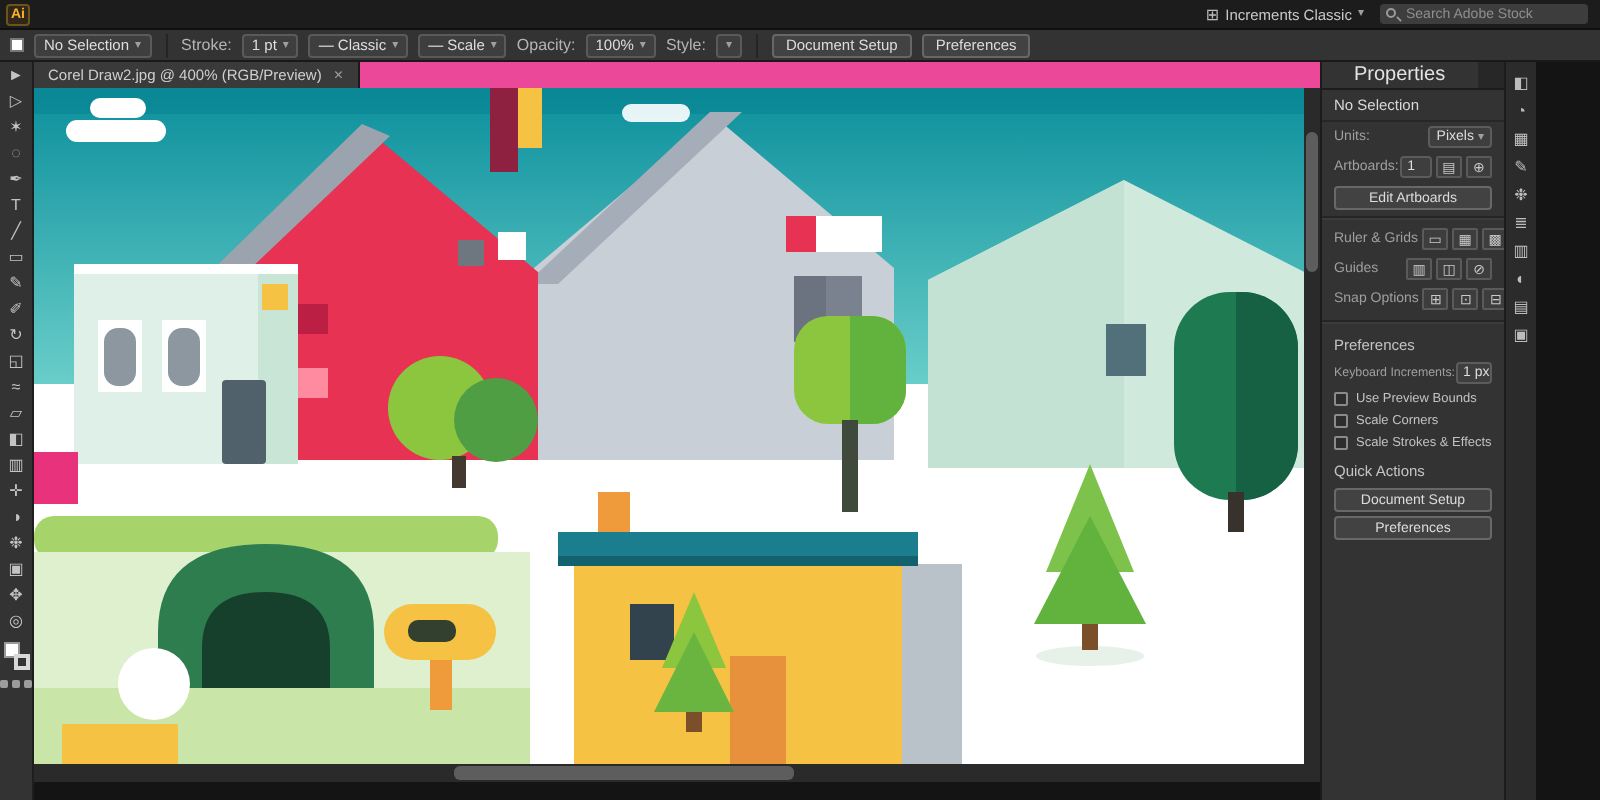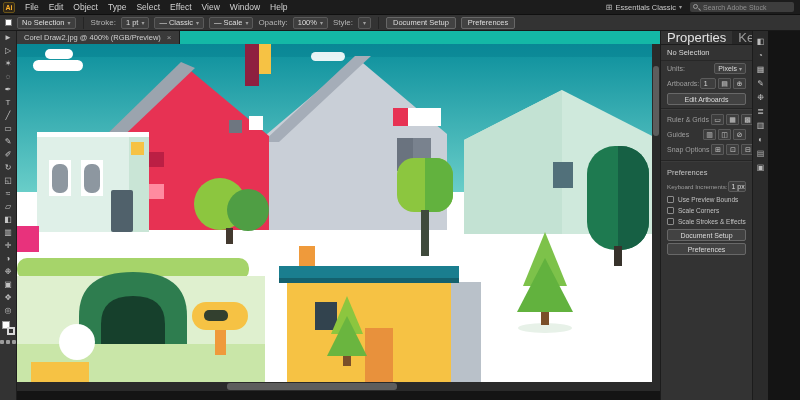--- a/index.html
+++ b/index.html
@@ -32,21 +32,21 @@
   .cb-swatch{width:7px;height:7px;background:#fff;border:1px solid #777;flex:none}
   .cb-label{color:#b5b5b5;white-space:nowrap}
   .mini-select{display:flex;align-items:center;gap:3px;background:#3e3e3e;border:1px solid #5a5a5a;
                border-radius:2px;height:12px;padding:0 4px;font-size:7.5px;color:#dedede;white-space:nowrap}
   .line-glyph{letter-spacing:-1px;color:#e8e8e8}
   .cb-sep{width:1px;height:12px;background:#242424;margin:0 2px}
   .cb-btn{height:12px;padding:0 6px;background:#424242;border:1px solid #676767;border-radius:2px;
           font-size:7.5px;color:#dcdcdc;display:flex;align-items:center;white-space:nowrap}
 
   
-  .tabbar{position:absolute;left:17px;top:31px;width:643px;height:13px;background:#14b8a6;display:flex;z-index:4}
+  .tabbar{position:absolute;left:17px;top:31px;width:643px;height:13px;background:#ec4899;display:flex;z-index:4}
   .doc-tab{height:13px;background:#3a3a3a;display:flex;align-items:center;gap:6px;padding:0 7px;
            font-size:7.5px;color:#cfcfcf;border-right:1px solid #1a1a1a;white-space:nowrap}
   .tab-close{color:#9e9e9e;font-size:8px}
 
   
   .toolbar{position:absolute;left:0;top:31px;width:17px;height:369px;background:#333;
            border-right:1px solid #1e1e1e;z-index:4;display:flex;flex-direction:column;align-items:center}
   .tools-list{width:100%}
   .tool{height:13px;width:100%;display:flex;align-items:center;justify-content:center;font-size:8px;color:#c3c3c3}
   .fillstroke{position:relative;width:13px;height:14px;margin-top:4px;flex:none}
@@ -61,21 +61,21 @@
   .vscroll{position:absolute;right:0;top:0;bottom:9px;width:8px;background:#2a2a2a}
   .vthumb{position:absolute;left:1px;right:1px;top:22px;height:70px;background:#5d5d5d;border-radius:3px}
   .hscroll{position:absolute;left:0;right:8px;bottom:0;height:9px;background:#2a2a2a}
   .hthumb{position:absolute;top:1px;bottom:1px;left:210px;width:170px;background:#5d5d5d;border-radius:3px}
   .scroll-corner{position:absolute;right:0;bottom:0;width:8px;height:9px;background:#2a2a2a}
 
   
   .props{position:absolute;left:660px;top:31px;width:92px;height:369px;background:#333;
          border-left:1px solid #1c1c1c;z-index:4;overflow:hidden;font-size:7px;color:#c9c9c9}
   .ptabs{display:flex;height:14px;background:#272727;border-bottom:1px solid #1c1c1c}
-  .ptab{padding:0 6px;display:flex;align-items:center;font-size:13px;color:#9b9b9b}
+  .ptab{padding:0 16px;display:flex;align-items:center;font-size:10px;color:#9b9b9b}
   .ptab.active{background:#333;color:#e3e3e3}
   .no-sel{padding:3px 6px;font-size:7.5px;color:#d8d8d8;border-bottom:1px solid #272727}
   .sec-h{padding:4px 6px 2px;font-size:7.5px;color:#c4c4c4}
   .prow{display:flex;align-items:center;justify-content:space-between;padding:2px 6px}
   .plabel{color:#9f9f9f;white-space:nowrap}
   .plabel.tiny{font-size:6.2px}
   .pselect{display:flex;align-items:center;gap:2px;background:#3e3e3e;border:1px solid #5c5c5c;
            border-radius:2px;height:11px;padding:0 3px;color:#ddd;white-space:nowrap}
   .pvalue-box{background:#3e3e3e;border:1px solid #5c5c5c;border-radius:2px;height:11px;min-width:16px;
               padding:0 3px;display:flex;align-items:center;color:#ddd;white-space:nowrap}
@@ -94,36 +94,24 @@
          border-left:1px solid #1c1c1c;z-index:4;display:flex;flex-direction:column;align-items:center;
          padding-top:4px;gap:2px}
   .strip-icon{width:12px;height:12px;display:flex;align-items:center;justify-content:center;color:#bdbdbd;font-size:8px}
   .right-filler{position:absolute;left:768px;top:31px;width:32px;height:369px;background:#141414;z-index:3}
 </style>
 </head>
 <body>
 
 <div class="menubar">
   <div class="ai-badge">Ai</div>
-  <nav class="menus">
-
-  <span class="menu-item">File</span>
-      <span class="menu-item">Edit</span>
-      <span class="menu-item">Object</span>
-      <span class="menu-item">Type</span>
-      <span class="menu-item">Select</span>
-      <span class="menu-item">Effect</span>
-      <span class="menu-item">View</span>
-      <span class="menu-item">Window</span>
-      <span class="menu-item">Help</span>
-    </nav>
   <div class="mb-spacer"></div>
   <div class="workspace">
     <span class="ws-icon">⊞</span>
-    <span>Essentials Classic</span>
+    <span>Increments Classic</span>
     <span class="caret">▾</span>
   </div>
   <div class="searchbox">
     <span class="mag"></span>
     <input placeholder="Search Adobe Stock" style="">
   </div>
 </div>
 
 <div class="controlbar">
   <span class="cb-swatch"></span>
@@ -406,20 +394,21 @@
       <div class="chk-row">
         <span class="chk"></span>
         <span class="chk-label">Scale Corners</span>
       </div>
       <div class="chk-row">
         <span class="chk"></span>
         <span class="chk-label">Scale Strokes &amp; Effects</span>
       </div>
     </div>
 
+  <div class="sec-h">Quick Actions</div>
   <div>
 
   <div class="panel-btn">Document Setup</div>
       <div class="panel-btn">Preferences</div>
     </div>
 </div>
 
 <div class="strip">
 
 <div class="strip-icon">◧</div>

